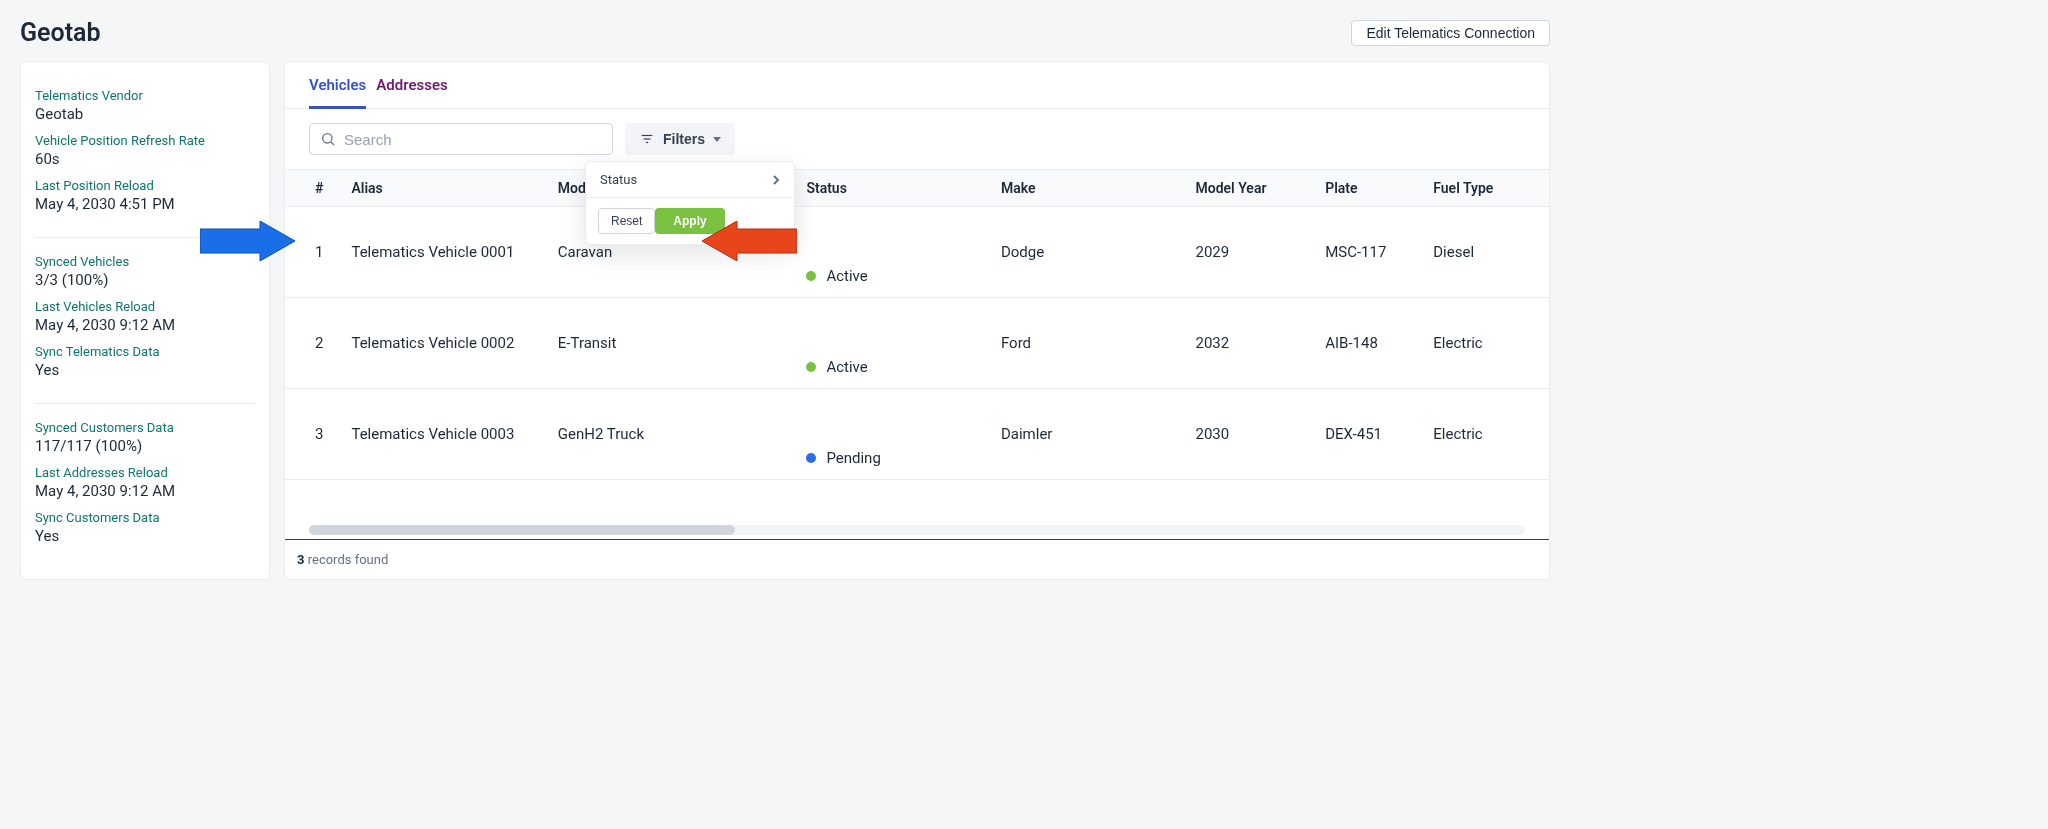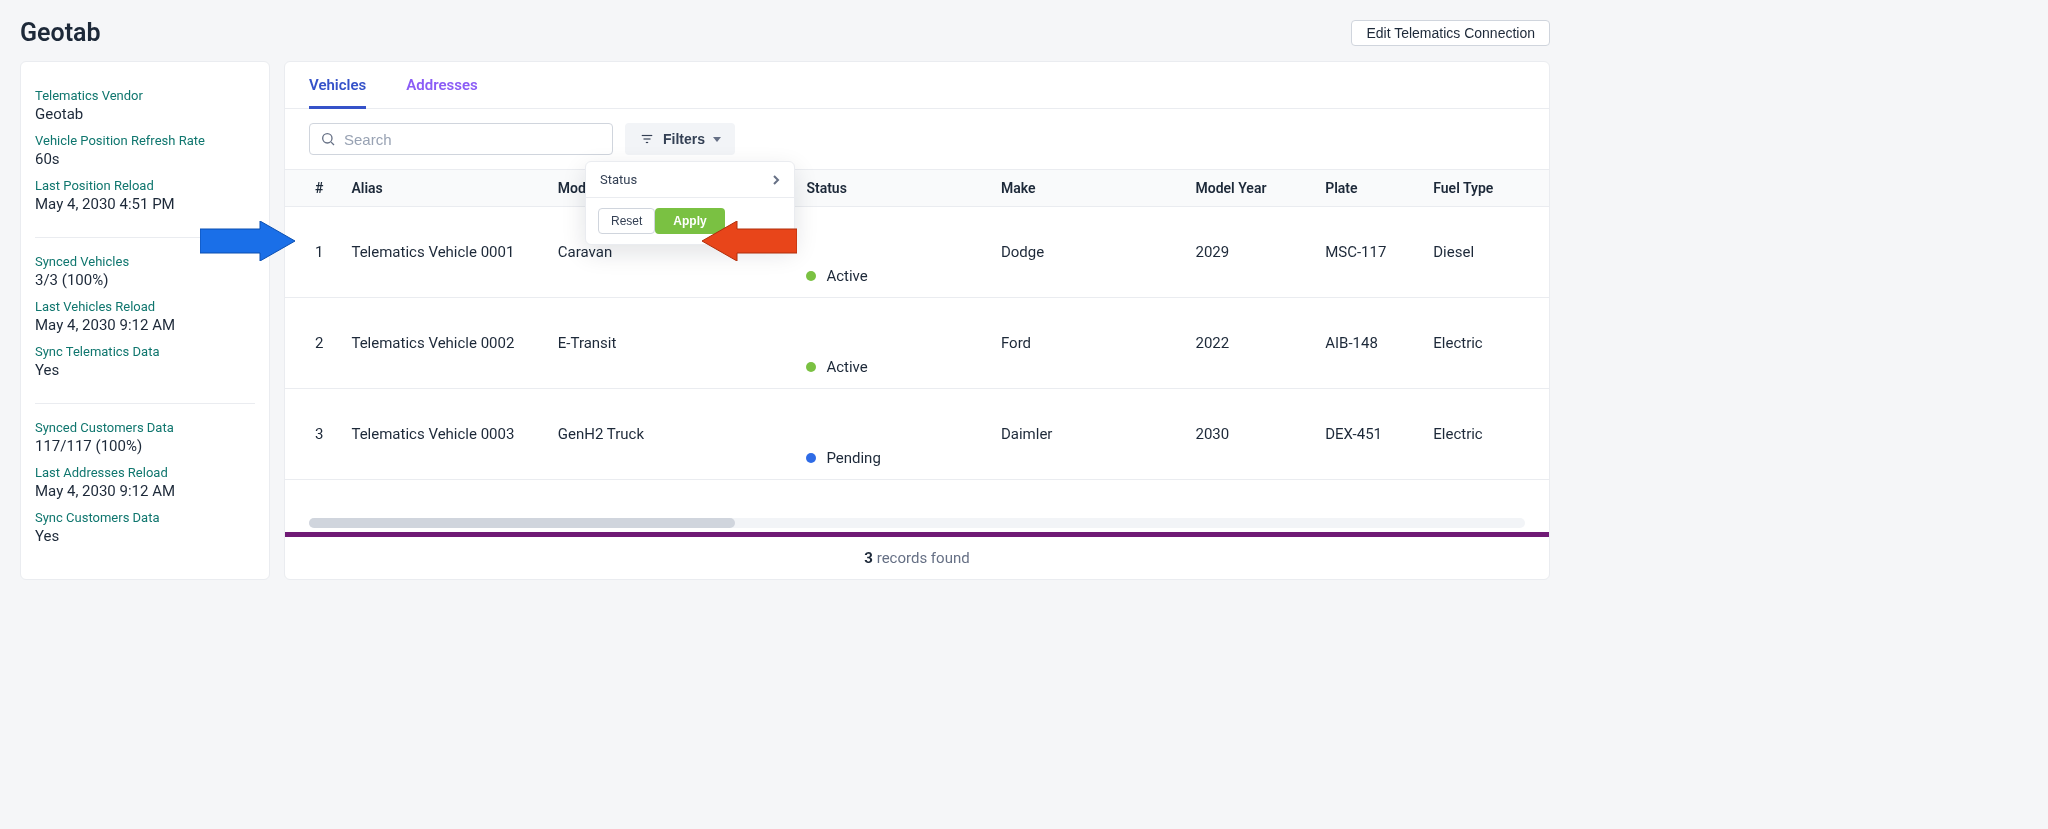--- a/index.html
+++ b/index.html
@@ -64,29 +64,29 @@
     flex: 1;
     background: #fff;
     border: 1px solid #eaecf0;
     border-radius: 6px;
     display: flex;
     flex-direction: column;
     min-width: 0;
   }
   .tabs {
     display: flex;
-    gap: 40px;
+    gap: 10px;
     padding: 14px 24px 0 24px;
     border-bottom: 1px solid #eaecf0;
   }
   .tab {
     padding-bottom: 12px;
     font-size: 15px;
     font-weight: 600;
-    color: #8b5cf6;
+    color: #701a75;
     cursor: pointer;
     border-bottom: 3px solid transparent;
     margin-bottom: -1px;
   }
   .tab.active {
     color: #3552c9;
     border-bottom-color: #3552c9;
   }
   .toolbar {
     display: flex;
@@ -186,25 +186,24 @@
     border-bottom: 1px solid #eaecf0;
     padding: 12px 14px;
     font-size: 15px;
     color: #1d2939;
     white-space: nowrap;
   }
   tbody td:first-child { padding-left:30px; text-align:center;}
   .status-cell { display:flex; align-items:center; gap:10px;margin-top:48px;}
   .dot { width:10px;height:10px;border-radius:50%; display:inline-block;}
   .footer {
-    border-top: 5px solid #701a75;
+    border-top: 1px solid #701a75;
     padding: 12px;
-    text-align: center;
     color: #667085;
-    font-size: 15px;
+    font-size: 13px;
     margin-top:auto;
   }
   .footer b { color:#1d2939; font-weight:700;}
   .scrollbar-fake {
     height:10px; background:#f2f4f7; margin: 0 24px 4px 24px; border-radius:5px; position:relative;
   }
   .scrollbar-fake .thumb { position:absolute; left:0; top:0; height:10px; width:35%; background:#d0d5dd; border-radius:5px;}
   
   .arrow {
     position:absolute; z-index:30; pointer-events:none;
@@ -347,21 +346,21 @@
                 <td>2</td>
                 <td>Telematics Vehicle 0002</td>
                 <td>E-Transit</td>
                 <td>
                   <span class="status-cell">
                     <span class="dot" style="background:#7ac142"></span>
                     <span>Active</span>
                   </span>
                 </td>
                 <td>Ford</td>
-                <td>2022</td>
+                <td>2032</td>
                 <td>AIB-148</td>
                 <td>Electric</td>
               </tr>
               <tr>
                 <td>3</td>
                 <td>Telematics Vehicle 0003</td>
                 <td>GenH2 Truck</td>
                 <td>
                   <span class="status-cell">
                     <span class="dot" style="background:#2e6be6"></span>

